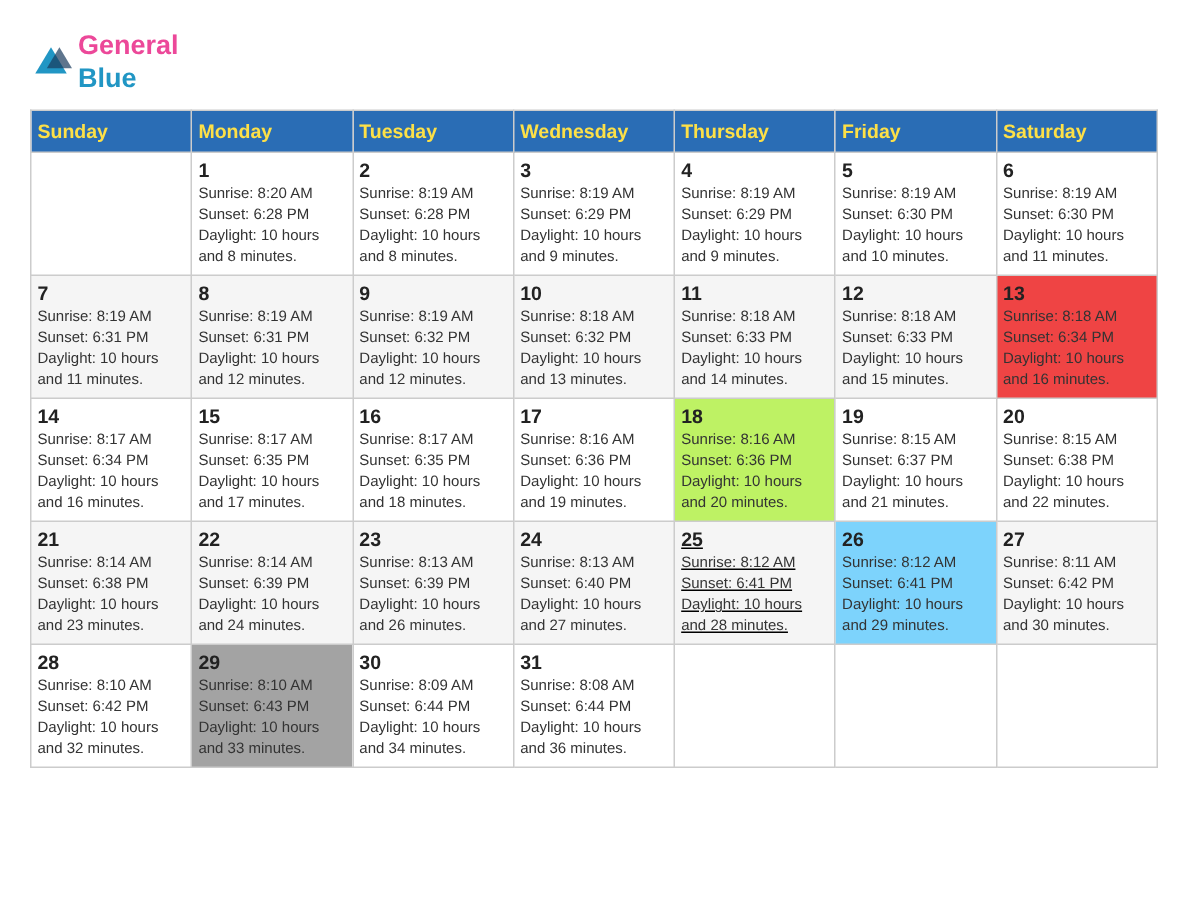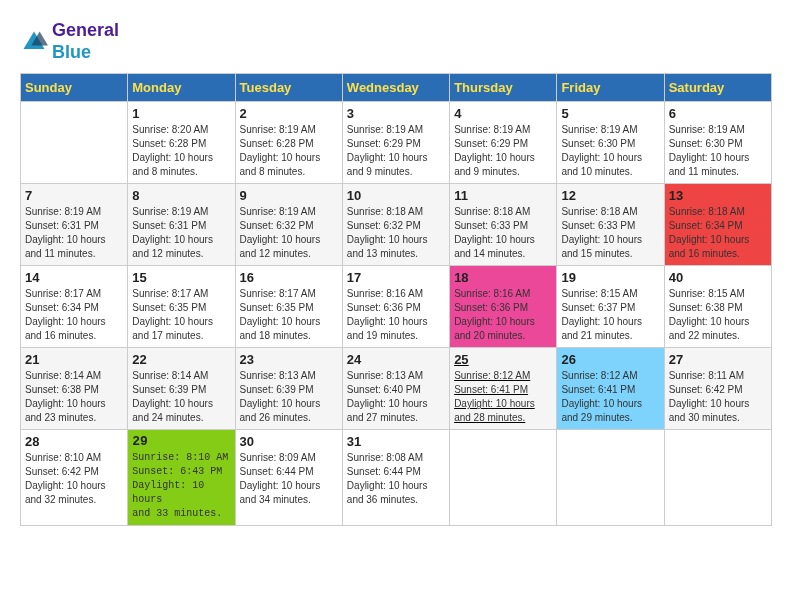--- a/index.html
+++ b/index.html
@@ -20,21 +20,21 @@
       display: flex;
       align-items: center;
     }
     .logo-text {
       font-size: 18px;
       font-weight: bold;
       color: #1a3a5c;
       line-height: 1.2;
     }
     .logo-text span {
-      color: #4c1d95;
+      color: #ec4899;
     }
     .logo-icon {
       width: 28px;
       height: 28px;
       margin-right: 4px;
     }
     .title-area {
       text-align: right;
     }
     .month-year {
@@ -186,30 +186,30 @@
           <div class="day-info">Sunrise: 8:17 AM<br>Sunset: 6:35 PM<br>Daylight: 10 hours<br>and 17 minutes.</div>
         </td>
         <td style="background: rgb(255, 255, 255);">
           <span class="day-num">16</span>
           <div class="day-info">Sunrise: 8:17 AM<br>Sunset: 6:35 PM<br>Daylight: 10 hours<br>and 18 minutes.</div>
         </td>
         <td style="background: rgb(255, 255, 255);">
           <span class="day-num">17</span>
           <div class="day-info">Sunrise: 8:16 AM<br>Sunset: 6:36 PM<br>Daylight: 10 hours<br>and 19 minutes.</div>
         </td>
-        <td style="background: #ec4899;">
+        <td style="background: #bef264;">
           <span class="day-num">18</span>
           <div class="day-info">Sunrise: 8:16 AM<br>Sunset: 6:36 PM<br>Daylight: 10 hours<br>and 20 minutes.</div>
         </td>
         <td style="background: rgb(255, 255, 255);">
           <span class="day-num">19</span>
           <div class="day-info">Sunrise: 8:15 AM<br>Sunset: 6:37 PM<br>Daylight: 10 hours<br>and 21 minutes.</div>
         </td>
         <td style="background: rgb(255, 255, 255);">
-          <span class="day-num">40</span>
+          <span class="day-num">20</span>
           <div class="day-info">Sunrise: 8:15 AM<br>Sunset: 6:38 PM<br>Daylight: 10 hours<br>and 22 minutes.</div>
         </td>
       </tr>
       <tr>
         <td style="background: rgb(245, 245, 245);">
           <span class="day-num">21</span>
           <div class="day-info">Sunrise: 8:14 AM<br>Sunset: 6:38 PM<br>Daylight: 10 hours<br>and 23 minutes.</div>
         </td>
         <td style="background: rgb(245, 245, 245);">
           <span class="day-num">22</span>
@@ -234,21 +234,21 @@
         <td style="background: rgb(245, 245, 245);">
           <span class="day-num">27</span>
           <div class="day-info">Sunrise: 8:11 AM<br>Sunset: 6:42 PM<br>Daylight: 10 hours<br>and 30 minutes.</div>
         </td>
       </tr>
       <tr>
         <td style="background: rgb(255, 255, 255);">
           <span class="day-num">28</span>
           <div class="day-info">Sunrise: 8:10 AM<br>Sunset: 6:42 PM<br>Daylight: 10 hours<br>and 32 minutes.</div>
         </td>
-        <td style="background: #84cc16; font-family: Liberation Mono, monospace;">
+        <td style="background: #a3a3a3;">
           <span class="day-num">29</span>
           <div class="day-info">Sunrise: 8:10 AM<br>Sunset: 6:43 PM<br>Daylight: 10 hours<br>and 33 minutes.</div>
         </td>
         <td style="background: rgb(255, 255, 255);">
           <span class="day-num">30</span>
           <div class="day-info">Sunrise: 8:09 AM<br>Sunset: 6:44 PM<br>Daylight: 10 hours<br>and 34 minutes.</div>
         </td>
         <td style="background: rgb(255, 255, 255);">
           <span class="day-num">31</span>
           <div class="day-info">Sunrise: 8:08 AM<br>Sunset: 6:44 PM<br>Daylight: 10 hours<br>and 36 minutes.</div>

